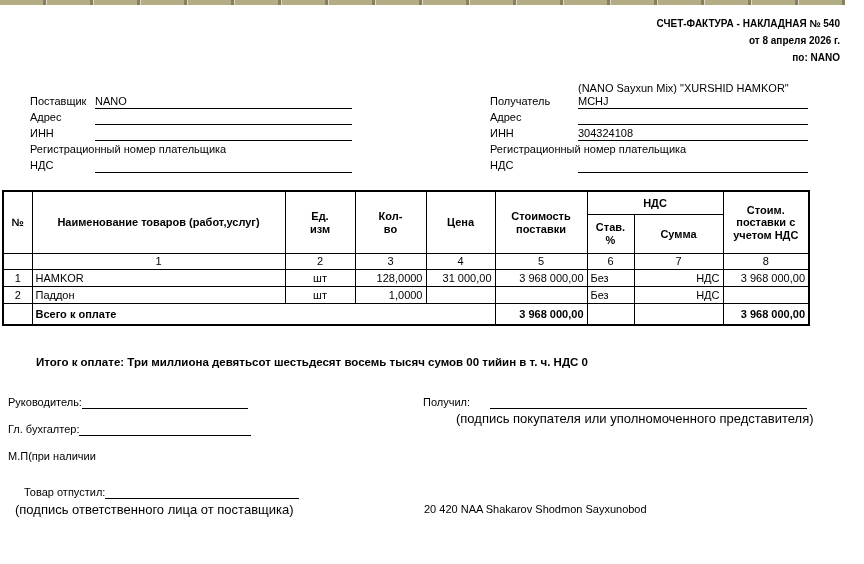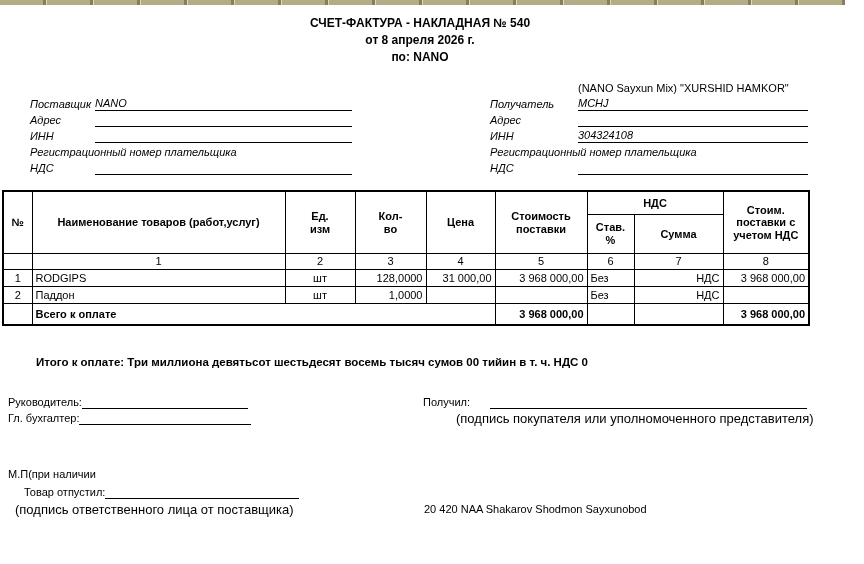--- a/index.html
+++ b/index.html
@@ -13,32 +13,32 @@
   }
   
   .ruler-strip{
     position:absolute;left:0;top:0;width:845px;height:5px;
     background:repeating-linear-gradient(to right,
       #b2ad85 0px,#b2ad85 43px,
       #857f5e 43px,#857f5e 45.5px,
       #dbd8c3 45.5px,#dbd8c3 47px);
   }
   .title-block{
-    position:absolute;left:0;top:15px;width:840px;text-align:center;
-    font-weight:bold;font-size:12px;line-height:17px;
+    position:absolute;left:0;top:15px;width:840px;text-align:right;
+    font-weight:bold;font-size:10px;line-height:17px;
   }
   
   .party{position:absolute;}
   .party-left{left:30px;top:95px;width:322px;}
   .party-right{left:490px;top:81px;width:318px;}
-  .p-row{display:flex;height:16px;align-items:flex-end;font-style:italic;}
+  .p-row{display:flex;height:16px;align-items:flex-start;}
   .p-row .lab{flex:0 0 65px;line-height:13px;}
   .party-right .p-row .lab{flex:0 0 88px;}
   .p-row .val{flex:1;border-bottom:1px solid #000;line-height:13px;min-height:13px;white-space:nowrap;}
-  .p-row.full .lab{flex:1 1 auto;margin-top:45px;}
+  .p-row.full .lab{flex:1 1 auto;}
   .company-top{display:flex;height:14px;align-items:flex-end;}
   .company-top .ind{flex:0 0 88px;}
   .company-top .txt{flex:1;line-height:13px;white-space:nowrap;}
   
   table.inv{
     position:absolute;left:2px;top:190px;
     border-collapse:collapse;table-layout:fixed;width:806px;
     font-size:11px;
   }
   table.inv{border:2px solid #000;}
@@ -55,21 +55,21 @@
   .blk{display:block;}
   
   .itogo{
     position:absolute;left:36px;top:356px;font-weight:bold;font-size:11.5px;white-space:nowrap;
   }
   
   .sigline{position:absolute;display:flex;align-items:flex-end;height:14px;}
   .sigline .slab{white-space:nowrap;line-height:13px;}
   .sigline .sline{border-bottom:1px solid #000;height:13px;}
   .caption{position:absolute;font-size:13px;line-height:13px;white-space:nowrap;}
-  .mp{position:absolute;left:8px;top:468px;width:113px;overflow:hidden;white-space:nowrap;line-height:13px;}
+  .mp{position:absolute;left:8px;top:450px;width:113px;overflow:hidden;white-space:nowrap;line-height:13px;}
   .footer-code{position:absolute;left:424px;top:503px;line-height:13px;white-space:nowrap;}
 </style>
 </head>
 <body>
 
 <div class="page">
 
   <div class="ruler-strip"></div>
 
   <div class="title-block">
@@ -165,21 +165,21 @@
       <td>2</td>
       <td>3</td>
       <td>4</td>
       <td>5</td>
       <td>6</td>
       <td>7</td>
       <td>8</td>
     </tr>
     <tr class="datarow">
       <td class="ac">1</td>
-      <td class="al">RODGIPS</td>
+      <td class="al">HAMKOR</td>
       <td class="ac">шт</td>
       <td class="ar">128,0000</td>
       <td class="ar">31 000,00</td>
       <td class="ar">3 968 000,00</td>
       <td class="al">Без</td>
       <td class="ar">НДС</td>
       <td class="ar">3 968 000,00</td>
     </tr>
     <tr class="datarow">
       <td class="ac">2</td>
@@ -209,21 +209,21 @@
     <span class="slab" style="flex:0 0 67px;">Получил:</span>
     <span class="sline" style="flex:1;"></span>
   </div>
 
   <div class="sigline" style="left:8px;top:395px;width:240px;">
     <span class="slab">Руководитель:</span>
     <span class="sline" style="flex:1;"></span>
   </div>
   <div class="caption" style="left:456px;top:412px;">(подпись покупателя или уполномоченного представителя)</div>
 
-  <div class="sigline" style="left:8px;top:411px;width:243px;">
+  <div class="sigline" style="left:8px;top:422px;width:243px;">
     <span class="slab">Гл. бухгалтер:</span>
     <span class="sline" style="flex:1;"></span>
   </div>
 
   <div class="mp">М.П(при наличии</div>
 
   <div class="sigline" style="left:24px;top:485px;width:275px;">
     <span class="slab">Товар  отпустил:</span>
     <span class="sline" style="flex:1;"></span>
   </div>

